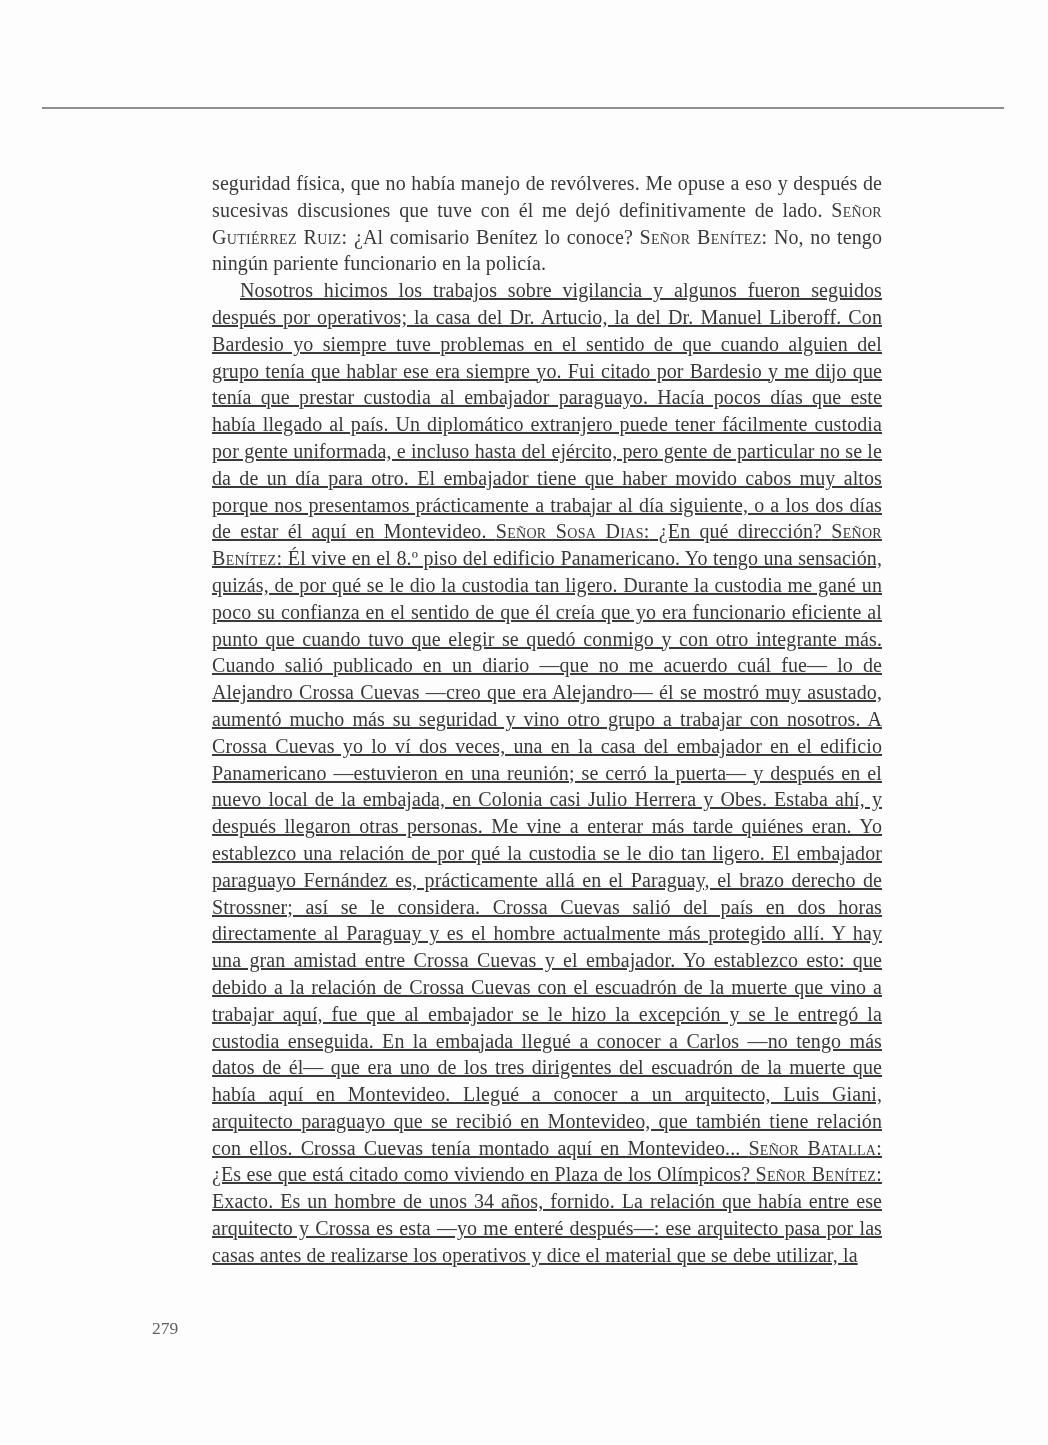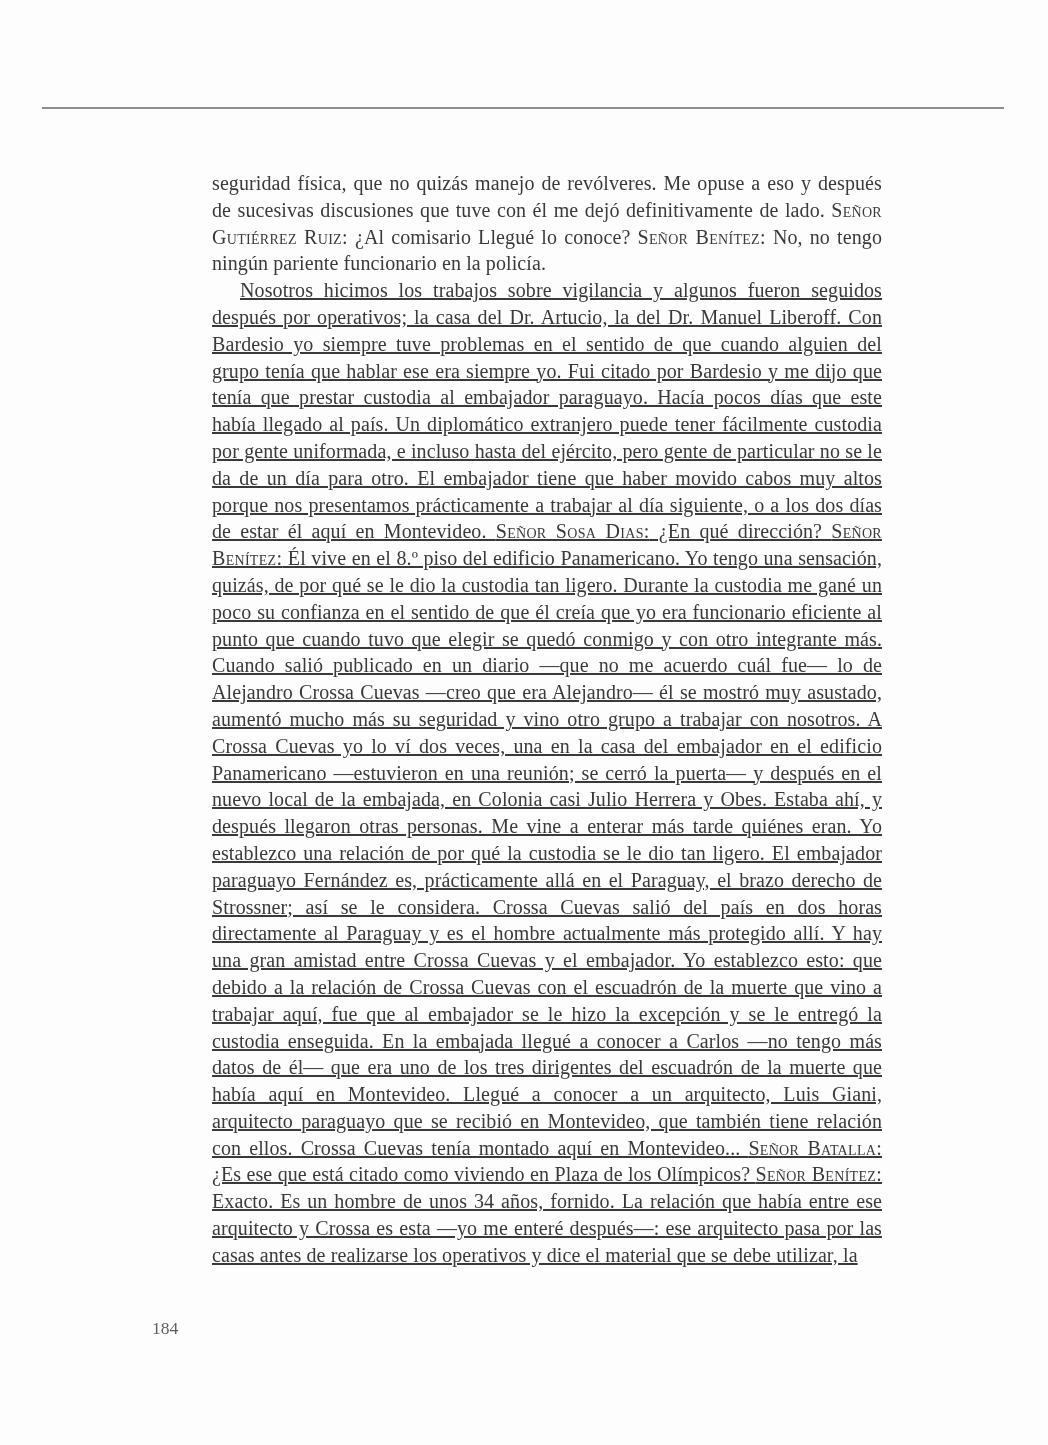--- a/index.html
+++ b/index.html
@@ -54,17 +54,17 @@
     line-height: 22px;
     color: var(--color-page_number, #616161);
   }
 </style>
 </head>
 <body>
 
 <div class="top-rule"></div>
 
 <main class="text-block">
-    <p class="para"><span>seguridad física, que no quizás manejo de revólveres. Me opuse a eso y después de sucesivas discusiones que tuve con él me dejó definitivamente de lado. </span><span class="sc">Señor Gutiérrez Ruiz:</span><span> ¿Al comisario Llegué lo conoce? </span><span class="sc">Señor Benítez:</span><span> No, no tengo ningún pariente funcionario en la policía.</span></p>
+    <p class="para"><span>seguridad física, que no había manejo de revólveres. Me opuse a eso y después de sucesivas discusiones que tuve con él me dejó definitivamente de lado. </span><span class="sc">Señor Gutiérrez Ruiz:</span><span> ¿Al comisario Benítez lo conoce? </span><span class="sc">Señor Benítez:</span><span> No, no tengo ningún pariente funcionario en la policía.</span></p>
     <p class="para indent"><span>Nosotros hicimos los trabajos sobre vigilancia y algunos fueron seguidos después por operativos; la casa del Dr. Artucio, la del Dr. Manuel Liberoff. Con Bardesio yo siempre tuve problemas en el sentido de que cuando alguien del grupo tenía que hablar ese era siempre yo. Fui citado por Bardesio y me dijo que tenía que prestar custodia al embajador paraguayo. Hacía pocos días que este había llegado al país. Un diplomático extranjero puede tener fácilmente custodia por gente uniformada, e incluso hasta del ejército, pero gente de particular no se le da de un día para otro. El embajador tiene que haber movido cabos muy altos porque nos presentamos prácticamente a trabajar al día siguiente, o a los dos días de estar él aquí en Montevideo. </span><span class="sc">Señor Sosa Dias:</span><span> ¿En qué dirección? </span><span class="sc">Señor Benítez:</span><span> Él vive en el 8.º piso del edificio Panamericano. Yo tengo una sensación, quizás, de por qué se le dio la custodia tan ligero. Durante la custodia me gané un poco su confianza en el sentido de que él creía que yo era funcionario eficiente al punto que cuando tuvo que elegir se quedó conmigo y con otro integrante más. Cuando salió publicado en un diario —que no me acuerdo cuál fue— lo de Alejandro Crossa Cuevas —creo que era Alejandro— él se mostró muy asustado, aumentó mucho más su seguridad y vino otro grupo a trabajar con nosotros. A Crossa Cuevas yo lo ví dos veces, una en la casa del embajador en el edificio Panamericano —estuvieron en una reunión; se cerró la puerta— y después en el nuevo local de la embajada, en Colonia casi Julio Herrera y Obes. Estaba ahí, y después llegaron otras personas. Me vine a enterar más tarde quiénes eran. Yo establezco una relación de por qué la custodia se le dio tan ligero. El embajador paraguayo Fernández es, prácticamente allá en el Paraguay, el brazo derecho de Strossner; así se le considera. Crossa Cuevas salió del país en dos horas directamente al Paraguay y es el hombre actualmente más protegido allí. Y hay una gran amistad entre Crossa Cuevas y el embajador. Yo establezco esto: que debido a la relación de Crossa Cuevas con el escuadrón de la muerte que vino a trabajar aquí, fue que al embajador se le hizo la excepción y se le entregó la custodia enseguida. En la embajada llegué a conocer a Carlos —no tengo más datos de él— que era uno de los tres dirigentes del escuadrón de la muerte que había aquí en Montevideo. Llegué a conocer a un arquitecto, Luis Giani, arquitecto paraguayo que se recibió en Montevideo, que también tiene relación con ellos. Crossa Cuevas tenía montado aquí en Montevideo... </span><span class="sc">Señor Batalla:</span><span> ¿Es ese que está citado como viviendo en Plaza de los Olímpicos? </span><span class="sc">Señor Benítez:</span><span> Exacto. Es un hombre de unos 34 años, fornido. La relación que había entre ese arquitecto y Crossa es esta —yo me enteré después—: ese arquitecto pasa por las casas antes de realizarse los operativos y dice el material que se debe utilizar, la</span></p>
   </main>
 
-<div class="page-number">184</div>
+<div class="page-number">279</div>
 
 </body></html>

